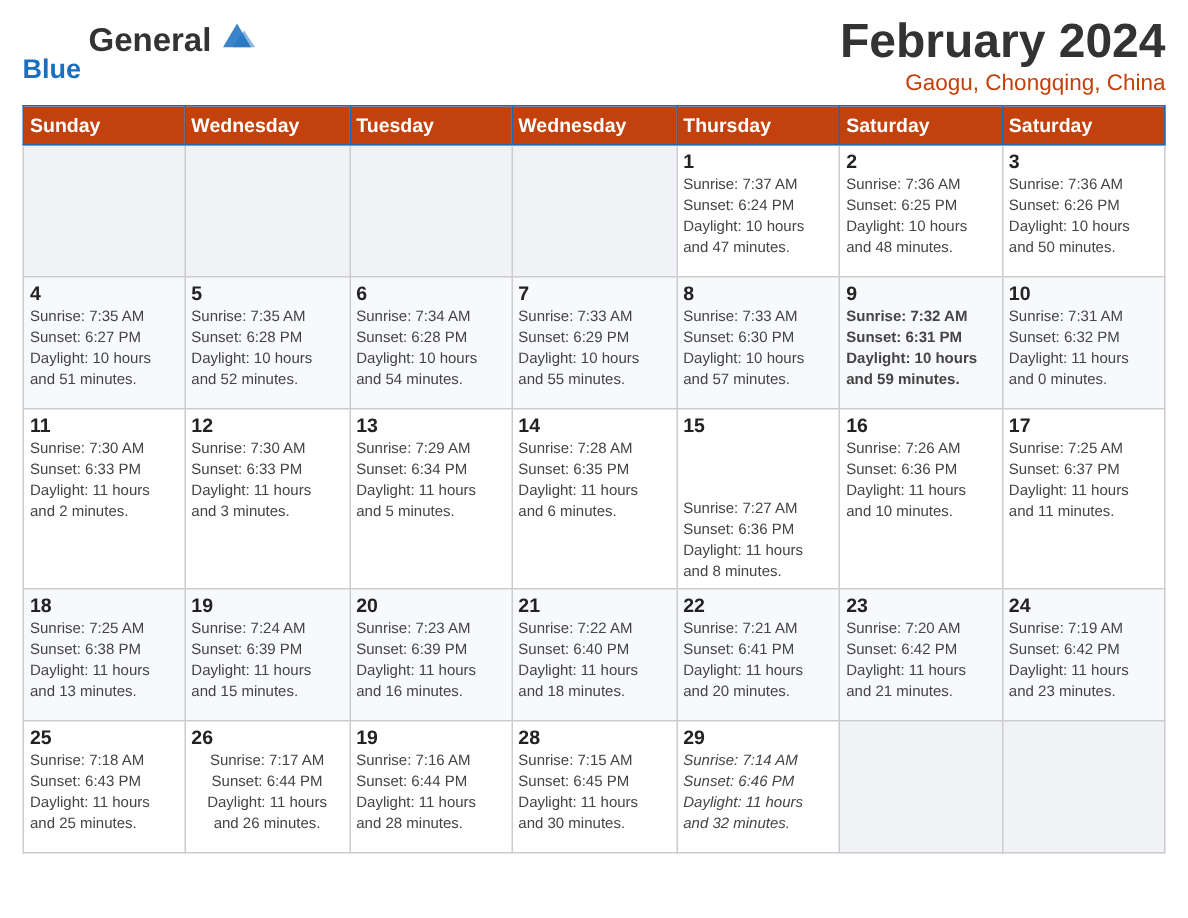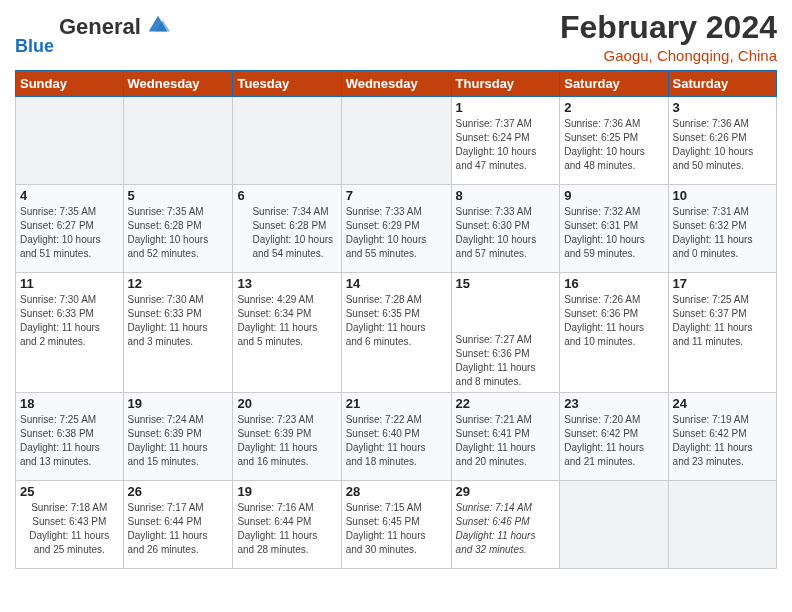--- a/index.html
+++ b/index.html
@@ -169,42 +169,42 @@
           </td>
           <td>
             <span class="day-number">5</span>
             <div class="day-info" style="white-space: pre-line;">Sunrise: 7:35 AM
 Sunset: 6:28 PM
 Daylight: 10 hours
 and 52 minutes.</div>
           </td>
           <td>
             <span class="day-number">6</span>
-            <div class="day-info" style="white-space: pre-line; margin-left: 15px;">Sunrise: 7:34 AM
+            <div class="day-info" style="white-space: pre-line;">Sunrise: 7:34 AM
 Sunset: 6:28 PM
 Daylight: 10 hours
 and 54 minutes.</div>
           </td>
           <td>
             <span class="day-number">7</span>
             <div class="day-info" style="white-space: pre-line;">Sunrise: 7:33 AM
 Sunset: 6:29 PM
 Daylight: 10 hours
 and 55 minutes.</div>
           </td>
           <td>
             <span class="day-number">8</span>
             <div class="day-info" style="white-space: pre-line;">Sunrise: 7:33 AM
 Sunset: 6:30 PM
 Daylight: 10 hours
 and 57 minutes.</div>
           </td>
           <td>
             <span class="day-number">9</span>
-            <div class="day-info" style="white-space: pre-line;">Sunrise: 7:32 AM
+            <div class="day-info" style="white-space: pre-line; font-weight: bold;">Sunrise: 7:32 AM
 Sunset: 6:31 PM
 Daylight: 10 hours
 and 59 minutes.</div>
           </td>
           <td>
             <span class="day-number">10</span>
             <div class="day-info" style="white-space: pre-line;">Sunrise: 7:31 AM
 Sunset: 6:32 PM
 Daylight: 11 hours
 and 0 minutes.</div>
@@ -220,21 +220,21 @@
           </td>
           <td>
             <span class="day-number">12</span>
             <div class="day-info" style="white-space: pre-line;">Sunrise: 7:30 AM
 Sunset: 6:33 PM
 Daylight: 11 hours
 and 3 minutes.</div>
           </td>
           <td>
             <span class="day-number">13</span>
-            <div class="day-info" style="white-space: pre-line;">Sunrise: 4:29 AM
+            <div class="day-info" style="white-space: pre-line;">Sunrise: 7:29 AM
 Sunset: 6:34 PM
 Daylight: 11 hours
 and 5 minutes.</div>
           </td>
           <td>
             <span class="day-number">14</span>
             <div class="day-info" style="white-space: pre-line;">Sunrise: 7:28 AM
 Sunset: 6:35 PM
 Daylight: 11 hours
 and 6 minutes.</div>
@@ -308,28 +308,28 @@
             <span class="day-number">24</span>
             <div class="day-info" style="white-space: pre-line;">Sunrise: 7:19 AM
 Sunset: 6:42 PM
 Daylight: 11 hours
 and 23 minutes.</div>
           </td>
         </tr>
         <tr>
           <td>
             <span class="day-number">25</span>
-            <div class="day-info" style="white-space: pre-line; text-align: center;">Sunrise: 7:18 AM
+            <div class="day-info" style="white-space: pre-line;">Sunrise: 7:18 AM
 Sunset: 6:43 PM
 Daylight: 11 hours
 and 25 minutes.</div>
           </td>
           <td>
             <span class="day-number">26</span>
-            <div class="day-info" style="white-space: pre-line;">Sunrise: 7:17 AM
+            <div class="day-info" style="white-space: pre-line; text-align: center;">Sunrise: 7:17 AM
 Sunset: 6:44 PM
 Daylight: 11 hours
 and 26 minutes.</div>
           </td>
           <td>
             <span class="day-number">19</span>
             <div class="day-info" style="white-space: pre-line;">Sunrise: 7:16 AM
 Sunset: 6:44 PM
 Daylight: 11 hours
 and 28 minutes.</div>

